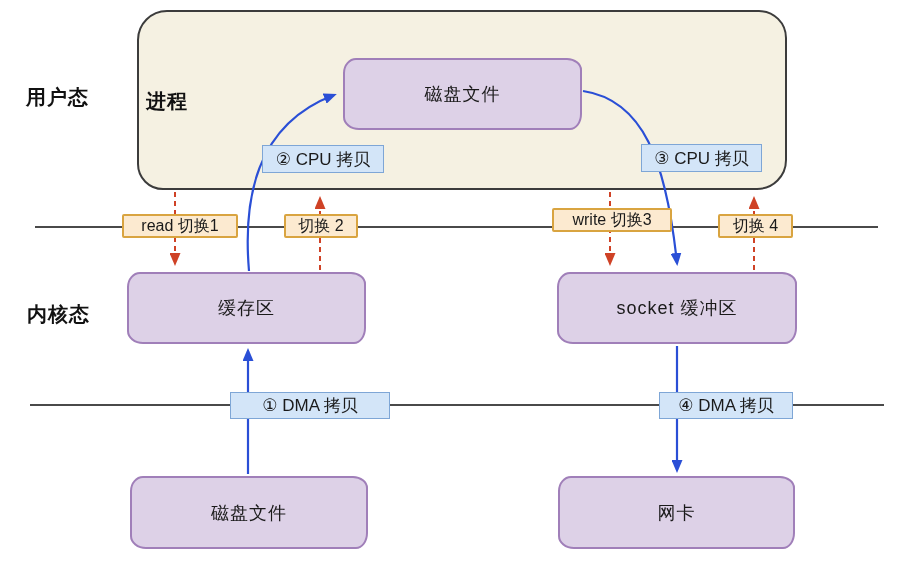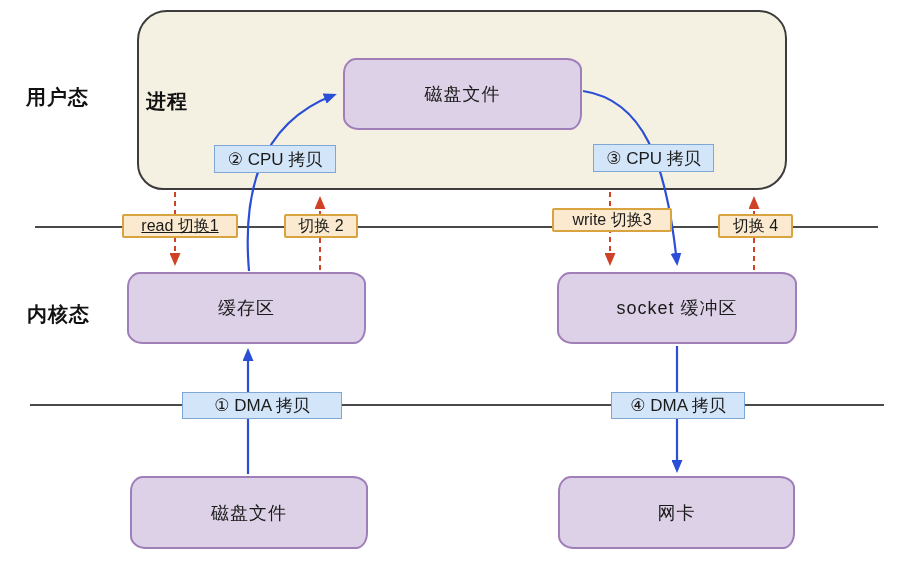--- a/index.html
+++ b/index.html
@@ -50,20 +50,21 @@
   }
   .copy-label {
     background: #d3e5f8;
     border: 1.5px solid #7ea6d6;
     display: flex;
     align-items: center;
     justify-content: center;
     font-size: 17px;
     color: #1a1a1a;
     white-space: nowrap;
+    margin-left: 48px;
   }
   .switch-label {
     background: #fcead0;
     border: 2px solid #d9a440;
     border-radius: 2px;
     display: flex;
     align-items: center;
     justify-content: center;
     font-size: 16px;
     color: #1a1a1a;
@@ -114,18 +115,18 @@
     <line x1="320" y1="270" x2="320" y2="199" stroke="#cf4226" stroke-width="2" stroke-dasharray="5 4" marker-end="url(#arrow-red)"></line>
     <line x1="610" y1="192" x2="610" y2="263" stroke="#cf4226" stroke-width="2" stroke-dasharray="5 4" marker-end="url(#arrow-red)"></line>
     <line x1="754" y1="270" x2="754" y2="199" stroke="#cf4226" stroke-width="2" stroke-dasharray="5 4" marker-end="url(#arrow-red)"></line>
   </svg>
 
   <div class="abs copy-label" style="left:214px; top:145px; width:122px; height:28px;">② CPU 拷贝</div>
   <div class="abs copy-label" style="left:593px; top:144px; width:121px; height:28px;">③ CPU 拷贝</div>
   <div class="abs copy-label" style="left:182px; top:392px; width:160px; height:27px;">① DMA 拷贝</div>
   <div class="abs copy-label" style="left:611px; top:392px; width:134px; height:27px;">④ DMA 拷贝</div>
 
-  <div class="abs switch-label" style="left:122px; top:214px; width:116px; height:24px;text-decoration:underline;">read 切换1</div>
+  <div class="abs switch-label" style="left:122px; top:214px; width:116px; height:24px;">read 切换1</div>
   <div class="abs switch-label" style="left:284px; top:214px; width:74px; height:24px;">切换 2</div>
   <div class="abs switch-label" style="left:552px; top:208px; width:120px; height:24px;">write 切换3</div>
   <div class="abs switch-label" style="left:718px; top:214px; width:75px; height:24px;">切换 4</div>
 
 </div>
 
 </body></html>

